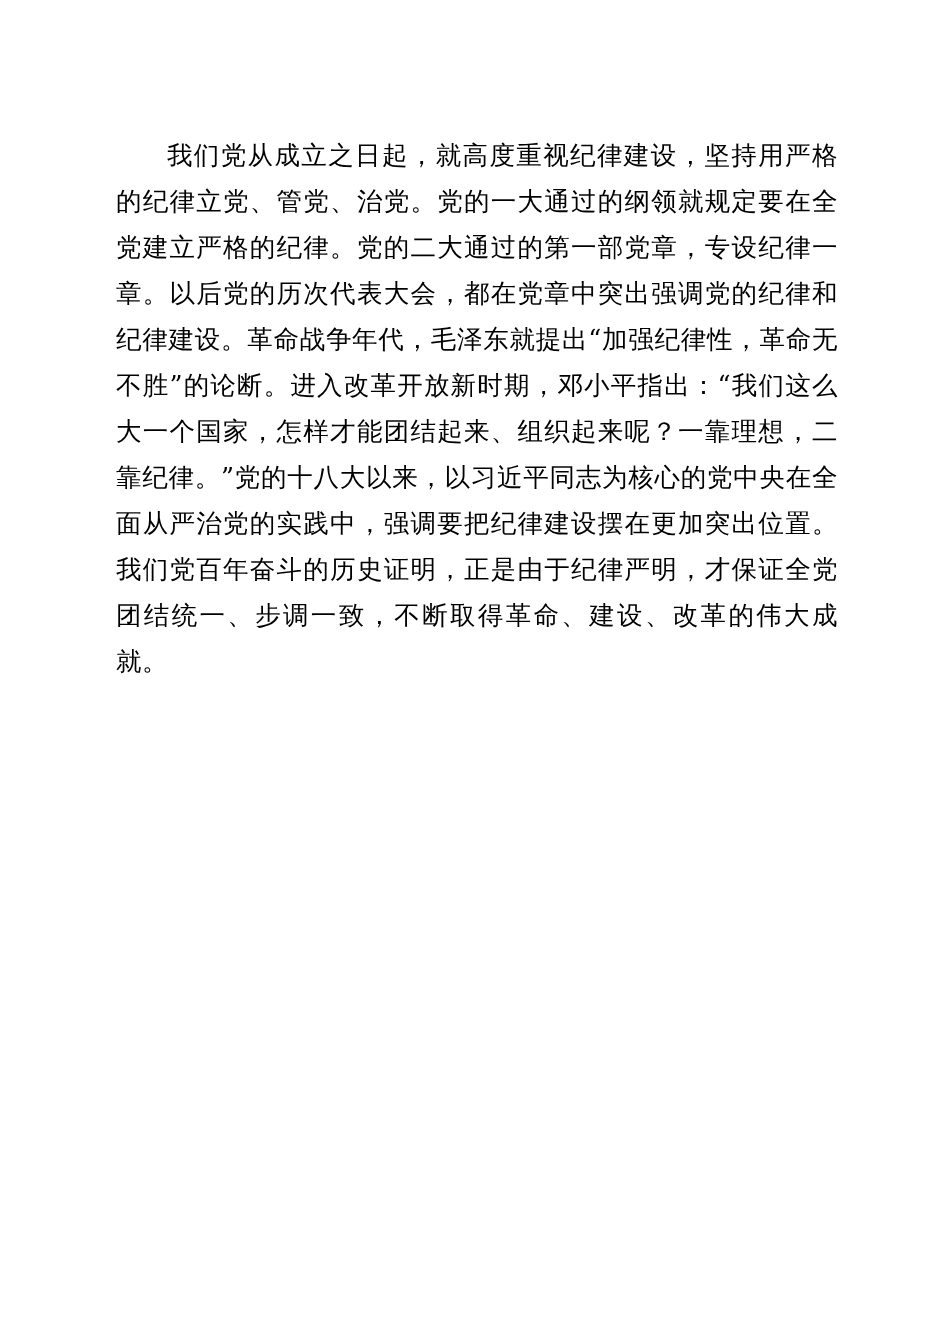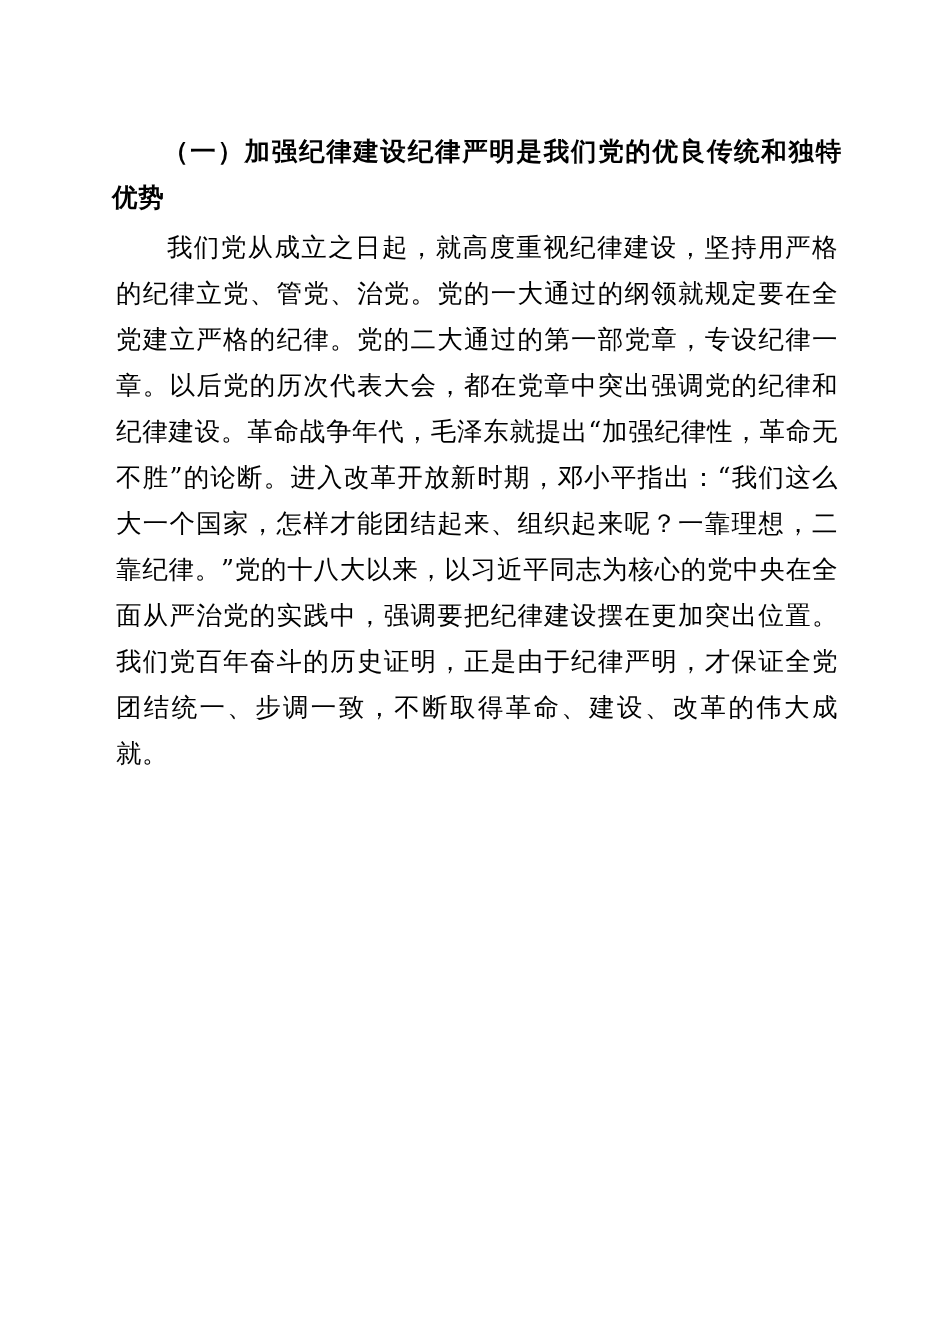--- a/index.html
+++ b/index.html
@@ -41,16 +41,15 @@
   .para {
     margin: 4px;
     text-indent: 51px;
   }
 </style>
 </head>
 <body>
 
 <div class="page">
   <div class="doc-body">
-    <p class="heading">（一）加强纪律建设纪律严明是我们党的优良传统和独特优势</p>
     <p class="para">我们党从成立之日起，就高度重视纪律建设，坚持用严格的纪律立党、管党、治党。党的一大通过的纲领就规定要在全党建立严格的纪律。党的二大通过的第一部党章，专设纪律一章。以后党的历次代表大会，都在党章中突出强调党的纪律和纪律建设。革命战争年代，毛泽东就提出“加强纪律性，革命无不胜”的论断。进入改革开放新时期，邓小平指出：“我们这么大一个国家，怎样才能团结起来、组织起来呢？一靠理想，二靠纪律。”党的十八大以来，以习近平同志为核心的党中央在全面从严治党的实践中，强调要把纪律建设摆在更加突出位置。我们党百年奋斗的历史证明，正是由于纪律严明，才保证全党团结统一、步调一致，不断取得革命、建设、改革的伟大成就。</p>
   </div>
 </div>
 
 </body></html>

